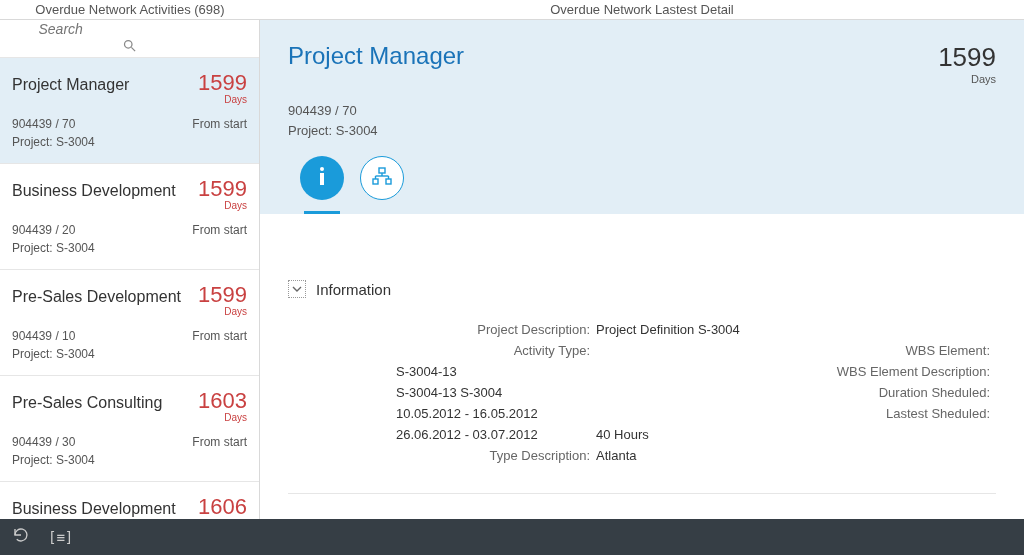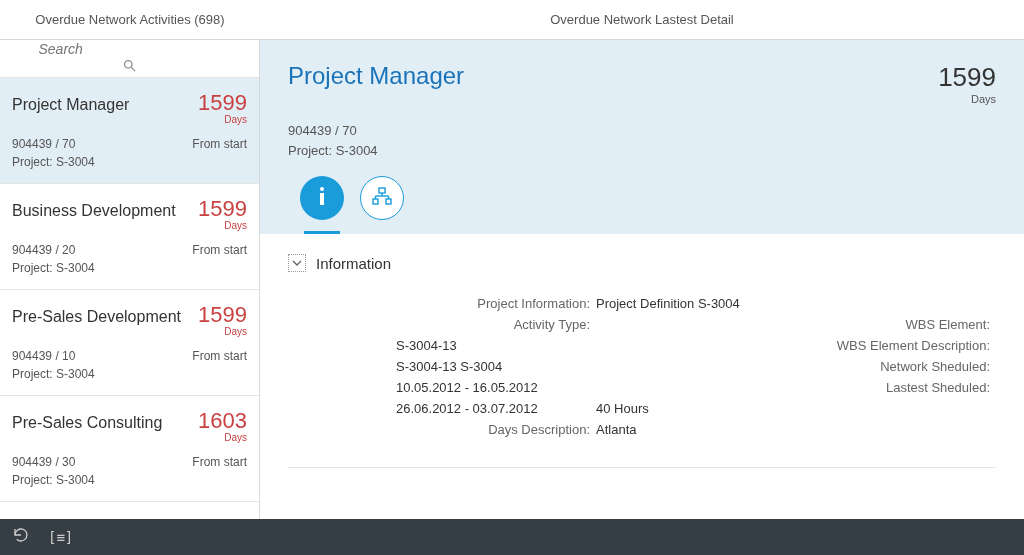--- a/index.html
+++ b/index.html
@@ -1,18 +1,18 @@
 <!DOCTYPE html>
 <html><head>
 <meta charset="utf-8">
 <style>
   * { box-sizing: border-box; margin: 0; padding: 0; }
   html, body { height: 100%; font-family: Arial, Helvetica, sans-serif; color: #333; }
   body { display: flex; flex-direction: column; width: 1024px; height: 555px; overflow: hidden; background: #fff; }
-  .top { display: flex; height: 40px; border-bottom: 1px solid #d9d9d9; font-size: 13px; color: #555; }
+  .top { display: flex; height: 20px; border-bottom: 1px solid #d9d9d9; font-size: 13px; color: #555; }
   .top-left { width: 260px; display: flex; align-items: center; justify-content: center; }
   .top-right { flex: 1; display: flex; align-items: center; justify-content: center; }
   .main { flex: 1; display: flex; overflow: hidden; }
   .left-panel { width: 260px; border-right: 1px solid #d9d9d9; display: flex; flex-direction: column; background: #fff; }
   .search-wrap { height: 38px; border-bottom: 1px solid #e6e6e6; display: flex; align-items: center; padding: 0 12px; flex-direction: column; }
   .search-wrap input { border: none; outline: none; font-size: 14px; font-style: italic; color: #999; flex: 1; }
   .search-icon svg { width: 15px; height: 15px; stroke: #888; }
   .list { flex: 1; overflow-y: auto; }
   .item { border-bottom: 1px solid #e6e6e6; padding: 12px 12px 14px 12px; cursor: pointer; }
   .item.selected { background: #e2eef6; }
@@ -28,21 +28,21 @@
   .dh-title { font-size: 24px; color: #1a73b8; }
   .dh-days-num { font-size: 26px; color: #333; text-align: right; }
   .dh-days-lbl { font-size: 11px; color: #555; text-align: right; }
   .dh-sub1 { font-size: 13px; color: #555; margin-top: 18px; }
   .dh-sub2 { font-size: 13px; color: #555; margin-top: 5px; }
   .tabs { background: #e2eef6; padding: 0 28px 14px 40px; display: flex; gap: 16px; }
   .tab-btn { width: 44px; height: 44px; border-radius: 50%; display: flex; align-items: center; justify-content: center; cursor: pointer; }
   .tab-btn.active { background: #1a9bda; position: relative; }
   .tab-btn.active::after { content: ""; position: absolute; bottom: -14px; left: 4px; right: 4px; height: 3px; background: #1a9bda; }
   .tab-btn.inactive { background: #fff; border: 1px solid #1a9bda; }
-  .section { padding: 20px 28px; }
+  .section { padding: 20px 28px; margin-top: 46px; }
   .sec-head { display: flex; align-items: center; gap: 10px; margin-bottom: 24px; }
   .expand-box { width: 18px; height: 18px; border: 1px dotted #999; display: flex; align-items: center; justify-content: center; cursor: pointer; }
   .sec-title { font-size: 15px; color: #333; }
   .info-grid { display: grid; grid-template-columns: 200px 1fr; row-gap: 6px; font-size: 13px; margin-left: 108px; }
   .info-label { text-align: right; color: #666; padding-right: 6px; }
   .info-value { color: #333; }
   .footer { height: 36px; background: #363e45; display: flex; align-items: center; padding: 0 12px; gap: 18px; }
   .footer-icon { color: #ccc; cursor: pointer; }
   .footer-icon svg { width: 18px; height: 18px; stroke: #ccc; fill: none; }
   .sep { border-top: 1px solid #e6e6e6; margin: 10px 28px 0 28px; }
@@ -176,33 +176,33 @@
         <div class="expand-box">
           <span>
             <svg width="10" height="10" viewBox="0 0 10 10">
                 <polyline points="1,3 5,7 9,3" fill="none" stroke="#666" stroke-width="1.4"></polyline>
               </svg>
           </span>
         </div>
         <div class="sec-title">Information</div>
       </div>
       <div class="info-grid" id="info-grid">
-          <div class="info-label">Project Information:</div>
+          <div class="info-label">Project Description:</div>
           <div class="info-value">Project Definition S-3004</div>
           <div class="info-label">Activity Type:</div>
           <div class="info-label">WBS Element:</div>
           <div class="info-value">S-3004-13</div>
           <div class="info-label">WBS Element Description:</div>
           <div class="info-value">S-3004-13 S-3004</div>
-          <div class="info-label">Network Sheduled:</div>
+          <div class="info-label">Duration Sheduled:</div>
           <div class="info-value">10.05.2012 - 16.05.2012</div>
           <div class="info-label">Lastest Sheduled:</div>
           <div class="info-value">26.06.2012 - 03.07.2012</div>
           <div class="info-value">40 Hours</div>
-          <div class="info-label">Days Description:</div>
+          <div class="info-label">Type Description:</div>
           <div class="info-value">Atlanta</div>
         </div>
     </div>
     <div class="sep"></div>
   </div>
 </div>
 
 <div class="footer">
   <span class="footer-icon">
     <svg viewBox="0 0 24 24" stroke-width="1.8">

